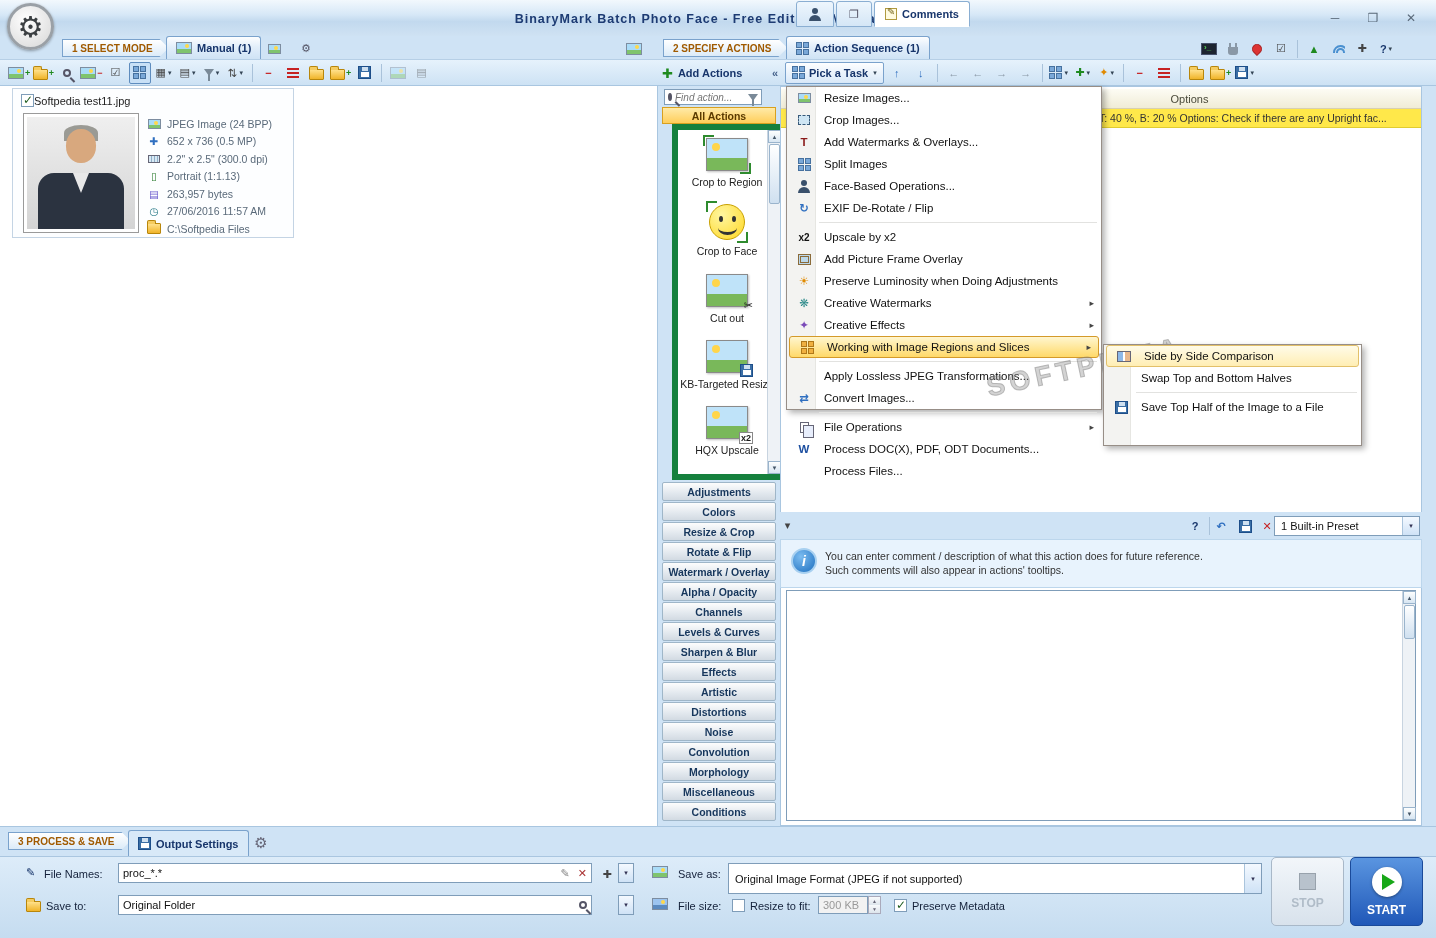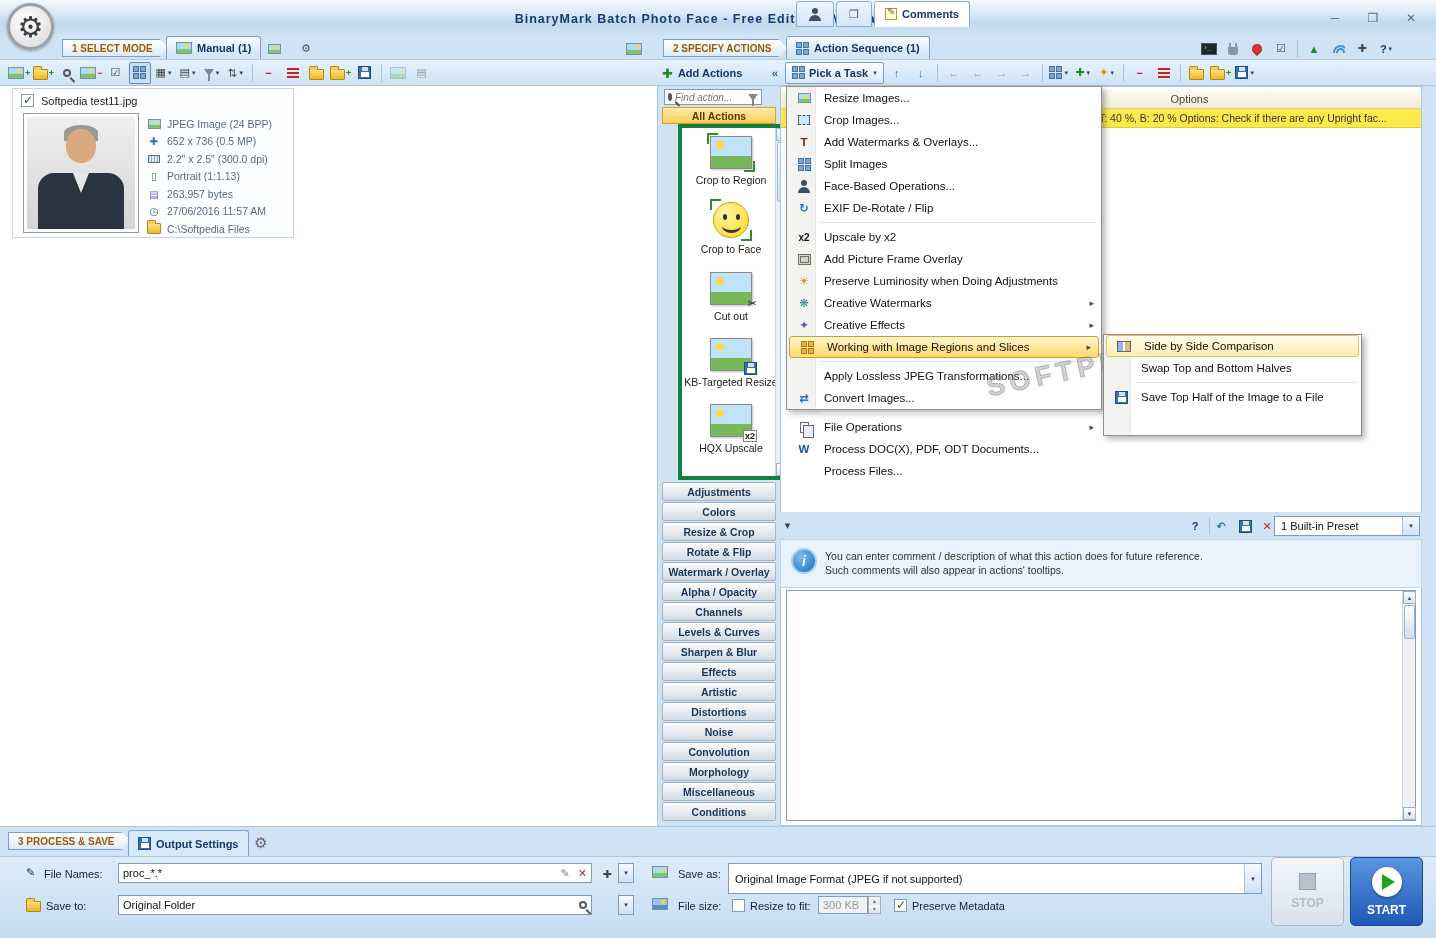--- a/index.html
+++ b/index.html
@@ -84,39 +84,39 @@
 
 
 .txt{position:absolute;border:1px solid #7f9db9;background:#fff;font-family:inherit;font-size:11px;padding:0 4px;color:#111}
 .combo{position:absolute;border:1px solid #7f9db9;background:#fff;display:flex;align-items:center;padding-left:6px;font-size:11px;color:#111}
 .combo .cbtn{margin-left:auto;width:17px;align-self:stretch;background:linear-gradient(#f4f9ff,#cfe2f6);border-left:1px solid #aac4dc;display:flex;align-items:center;justify-content:center;font-size:7px;color:#335}
 .ddbtn{position:absolute;width:16px;height:20px;border:1px solid #7f9db9;background:linear-gradient(#f4f9ff,#cfe2f6);display:flex;align-items:center;justify-content:center;font-size:7px;color:#335}
 
 
 .leftpanel{position:absolute;left:0;top:86px;width:658px;height:740px;background:#fff;border-right:1px solid #a9c6e0}
 .fileitem{position:absolute;left:12px;top:2px;width:282px;height:150px;border:1px solid #c4d4e4;background:#fdfeff}
-.filehdr{position:absolute;left:8px;top:5px;display:flex;align-items:center;gap:7px;font-size:11px;color:#222}
+.filehdr{position:absolute;left:8px;top:5px;display:flex;align-items:center;gap:0;font-size:11px;color:#222}
 .thumbframe{position:absolute;left:10px;top:24px;width:116px;height:120px;border:1px solid #9a9a9a;background:#fff;padding:3px}
 .manphoto{position:relative;width:100%;height:100%;background:linear-gradient(#efefef,#d4d4d4);overflow:hidden}
 .manphoto .hair{position:absolute;left:50%;top:8px;transform:translateX(-50%);width:34px;height:16px;border-radius:50% 50% 0 0;background:#9a9a94}
 .manphoto .head{position:absolute;left:50%;top:12px;transform:translateX(-50%);width:30px;height:34px;border-radius:48%;background:#d8a87e}
 .manphoto .body{position:absolute;left:50%;bottom:0;transform:translateX(-50%);width:86px;height:56px;border-radius:16px 16px 0 0;background:#2b3340}
 .manphoto .shirt{position:absolute;left:50%;bottom:36px;transform:translateX(-50%);width:16px;height:20px;background:#e8e8e8;clip-path:polygon(0 0,100% 0,50% 100%)}
 .metacol{position:absolute;left:134px;top:26px;width:146px}
 .metarow{display:flex;align-items:center;gap:6px;height:17.5px;color:#5a6a7a;font-size:10.5px;white-space:nowrap}
 .micon{width:14px;display:flex;justify-content:center;flex:none}
 
 
 .midpanel{position:absolute;left:660px;top:86px;width:120px;height:740px;background:#cfe3f5}
 .addactions{position:absolute;left:662px;top:61px;width:116px;height:24px;display:flex;align-items:center;gap:5px;font-weight:bold;color:#17356b}
 .searchbox{position:absolute;left:4px;top:3px;width:98px;height:16px;border:1px solid #7f9db9;background:#fff;display:flex;align-items:center;gap:3px;padding:0 3px}
 .searchbox input{border:none;outline:none;width:70px;font-size:10px;font-style:italic;color:#888;font-family:inherit}
 .allactions{position:absolute;left:2px;top:21px;width:114px;height:17px;display:flex;align-items:center;justify-content:center;
   font-weight:bold;font-size:10.5px;color:#5a3a00;background:linear-gradient(#ffeaa8,#ffce5a);border:1px solid #d8a020}
-.actlist{position:absolute;left:18px;top:38px;width:114px;height:356px;background:#fff;border:4px solid #15803d}
+.actlist{position:absolute;left:12px;top:38px;width:114px;height:356px;background:#fff;border:6px solid #15803d}
 .actitem{position:absolute;left:0;width:98px;display:flex;flex-direction:column;align-items:center;gap:5px}
 .actlabel{font-size:10.5px;color:#222;white-space:nowrap}
 .pht{position:relative;width:42px;height:33px;border:1px solid #8a8a8a;background:linear-gradient(#bfe3f9 0 60%,#79b85a 60%);box-shadow:1px 1px 2px rgba(0,0,0,.25)}
 .pht:before{content:"";position:absolute;left:5px;top:4px;width:8px;height:8px;border-radius:50%;background:#ffd54a}
 .cropcorners{position:absolute;inset:-4px;pointer-events:none}
 .cropcorners:before{content:"";position:absolute;left:0;top:0;width:9px;height:9px;border-left:2px solid #2e8b2e;border-top:2px solid #2e8b2e}
 .cropcorners:after{content:"";position:absolute;right:0;bottom:0;width:9px;height:9px;border-right:2px solid #2e8b2e;border-bottom:2px solid #2e8b2e}
 .smiley{position:relative;width:36px;height:36px;border-radius:50%;border:1px solid #c8a000;background:radial-gradient(circle at 35% 30%,#fff6a0,#ffd723)}
 .smiley:before{content:"";position:absolute;left:9px;top:11px;width:4px;height:6px;border-radius:50%;background:#333;box-shadow:13px 0 #333}
 .smiley:after{content:"";position:absolute;left:8px;top:16px;width:19px;height:11px;border-bottom:3px solid #333;border-radius:50%}
@@ -148,21 +148,21 @@
 
 
 .menu{position:absolute;left:786px;top:86px;width:316px;height:324px;background:#fff;border:1px solid #978e87;
   box-shadow:3px 3px 6px rgba(0,0,0,.3);z-index:100;
   background:linear-gradient(to right,#f3f3f1 0 28px,#e6e6e2 28px 29px,#fff 29px)}
 .mi{display:flex;align-items:center;height:22px;padding-left:5px;font-size:11.5px;color:#111;position:relative}
 .mi .gut{width:24px;display:flex;justify-content:center;flex:none;margin-right:8px}
 .mi .sub{margin-left:auto;padding-right:7px;font-size:9px;color:#444}
 .mi.hl{margin:0 2px;border:1px solid #d49a2a;border-radius:3px;background:linear-gradient(#fff6cf,#ffd969)}
 .msep{height:1px;background:#e2e2e0;margin:3px 4px 3px 32px}
-.submenu{position:absolute;left:1103px;top:334px;width:259px;height:102px;background:#fff;border:1px solid #978e87;
+.submenu{position:absolute;left:1103px;top:344px;width:259px;height:102px;background:#fff;border:1px solid #978e87;
   box-shadow:3px 3px 6px rgba(0,0,0,.3);z-index:130;
   background:linear-gradient(to right,#f3f3f1 0 26px,#e6e6e2 26px 27px,#fff 27px)}
 .submenu .mi{font-size:11.5px}
 .mi.hl2{margin:0 2px;border:1px solid #e2c06a;border-radius:3px;background:linear-gradient(#fffbe8,#ffeeb4)}
 .wmark{position:absolute;left:985px;top:352px;z-index:120;transform:rotate(-12deg);pointer-events:none;
   font-size:27px;font-weight:bold;letter-spacing:5px;color:rgba(140,140,140,.38);-webkit-text-stroke:1px rgba(120,120,120,.45)}
 
 
 .bottabs{position:absolute;left:0;top:826px;width:1436px;height:30px;background:#cfe3f5;border-top:1px solid #a9c6e0}
 .botpanel{position:absolute;left:0;top:856px;width:1436px;height:82px;background:linear-gradient(#ddecf9,#c5dcf0);border-top:1px solid #aac6e0}

